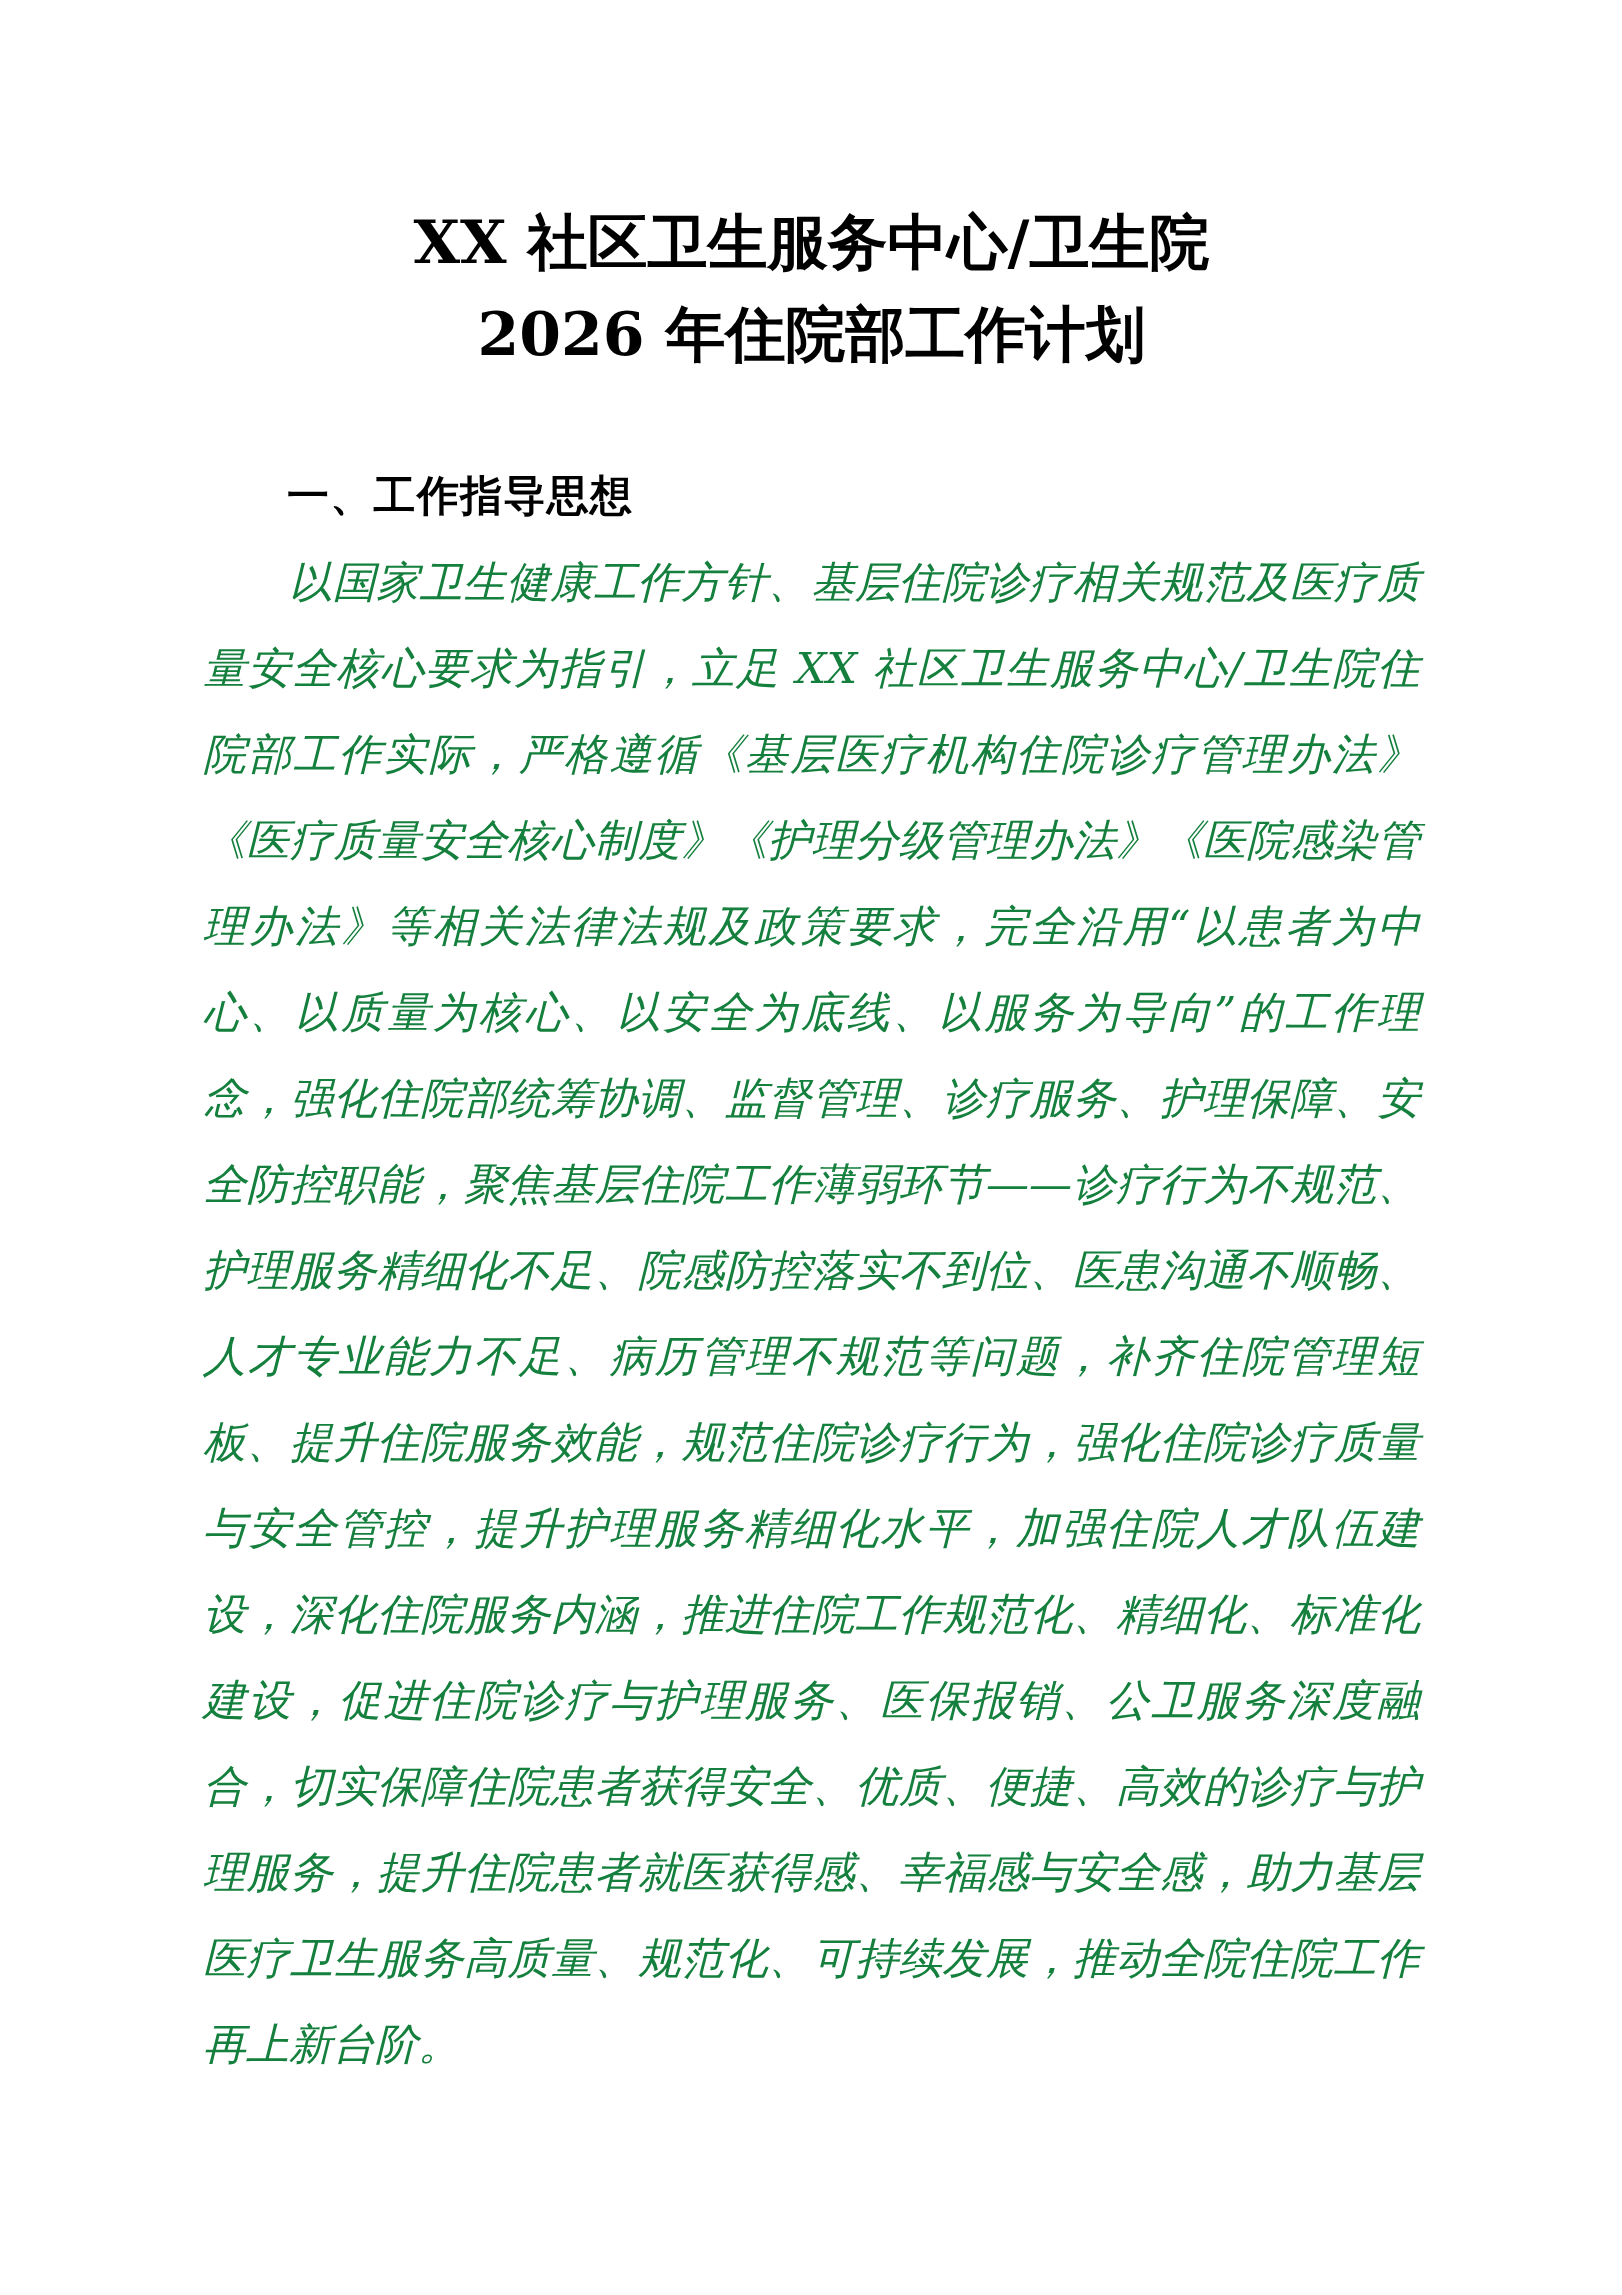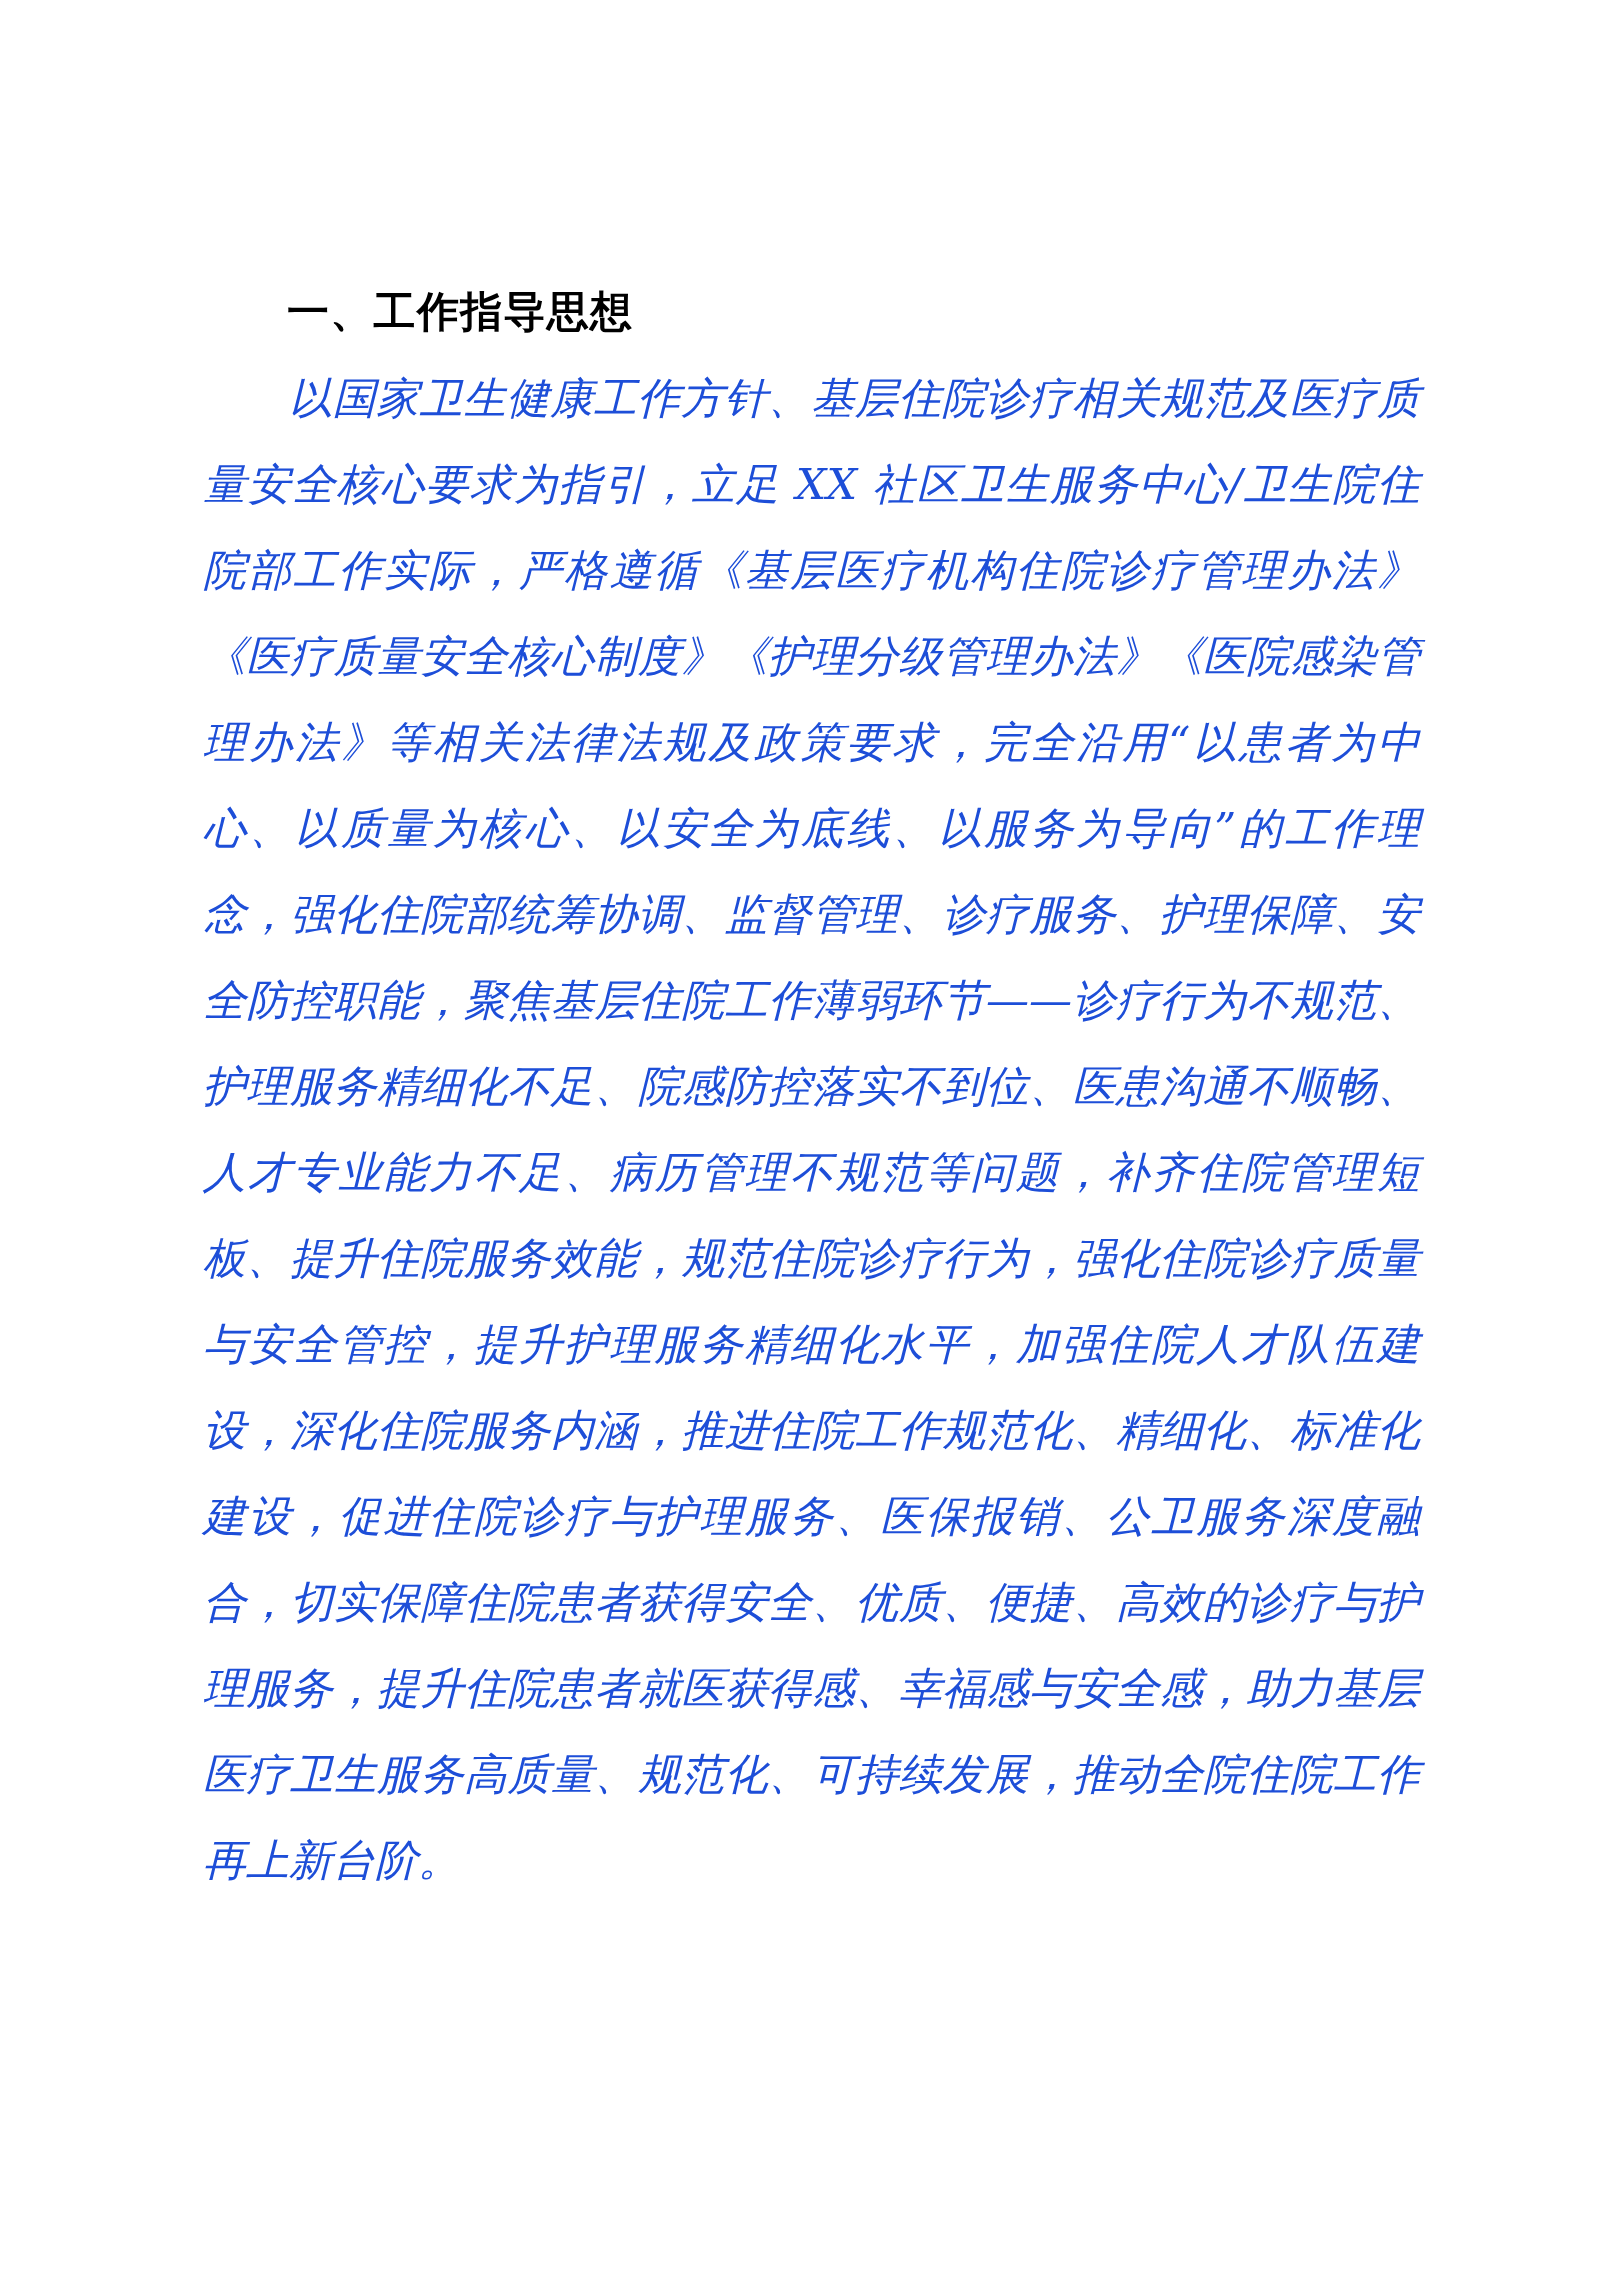--- a/index.html
+++ b/index.html
@@ -49,28 +49,32 @@
   .body-paragraph {
     margin: 0;
     font-family: "DejaVu Serif", "Liberation Serif", serif;
     font-style: italic;
     font-weight: 400;
     font-size: 43px;
     line-height: 86px;
     text-align: justify;
     text-justify: inter-character;
     text-indent: 2em;
-    color: #1d4ed8;
+    color: #15803d;
   }
 </style>
 </head>
 <body>
 
 <div class="page">
 
+  <h1 class="doc-title">
+    <span class="title-line">XX 社区卫生服务中心/卫生院</span>
+    <span class="title-line">2026 年住院部工作计划</span>
+  </h1>
 
   <h2 class="section-heading first">一、工作指导思想</h2>
 
   <p class="body-paragraph">以国家卫生健康工作方针、基层住院诊疗相关规范及医疗质量安全核心要求为指引，立足 XX 社区卫生服务中心/卫生院住院部工作实际，严格遵循《基层医疗机构住院诊疗管理办法》《医疗质量安全核心制度》《护理分级管理办法》《医院感染管理办法》等相关法律法规及政策要求，完全沿用“以患者为中心、以质量为核心、以安全为底线、以服务为导向”的工作理念，强化住院部统筹协调、监督管理、诊疗服务、护理保障、安全防控职能，聚焦基层住院工作薄弱环节——诊疗行为不规范、护理服务精细化不足、院感防控落实不到位、医患沟通不顺畅、人才专业能力不足、病历管理不规范等问题，补齐住院管理短板、提升住院服务效能，规范住院诊疗行为，强化住院诊疗质量与安全管控，提升护理服务精细化水平，加强住院人才队伍建设，深化住院服务内涵，推进住院工作规范化、精细化、标准化建设，促进住院诊疗与护理服务、医保报销、公卫服务深度融合，切实保障住院患者获得安全、优质、便捷、高效的诊疗与护理服务，提升住院患者就医获得感、幸福感与安全感，助力基层医疗卫生服务高质量、规范化、可持续发展，推动全院住院工作再上新台阶。</p>
 
 
 </div>
 
 
 </body></html>

